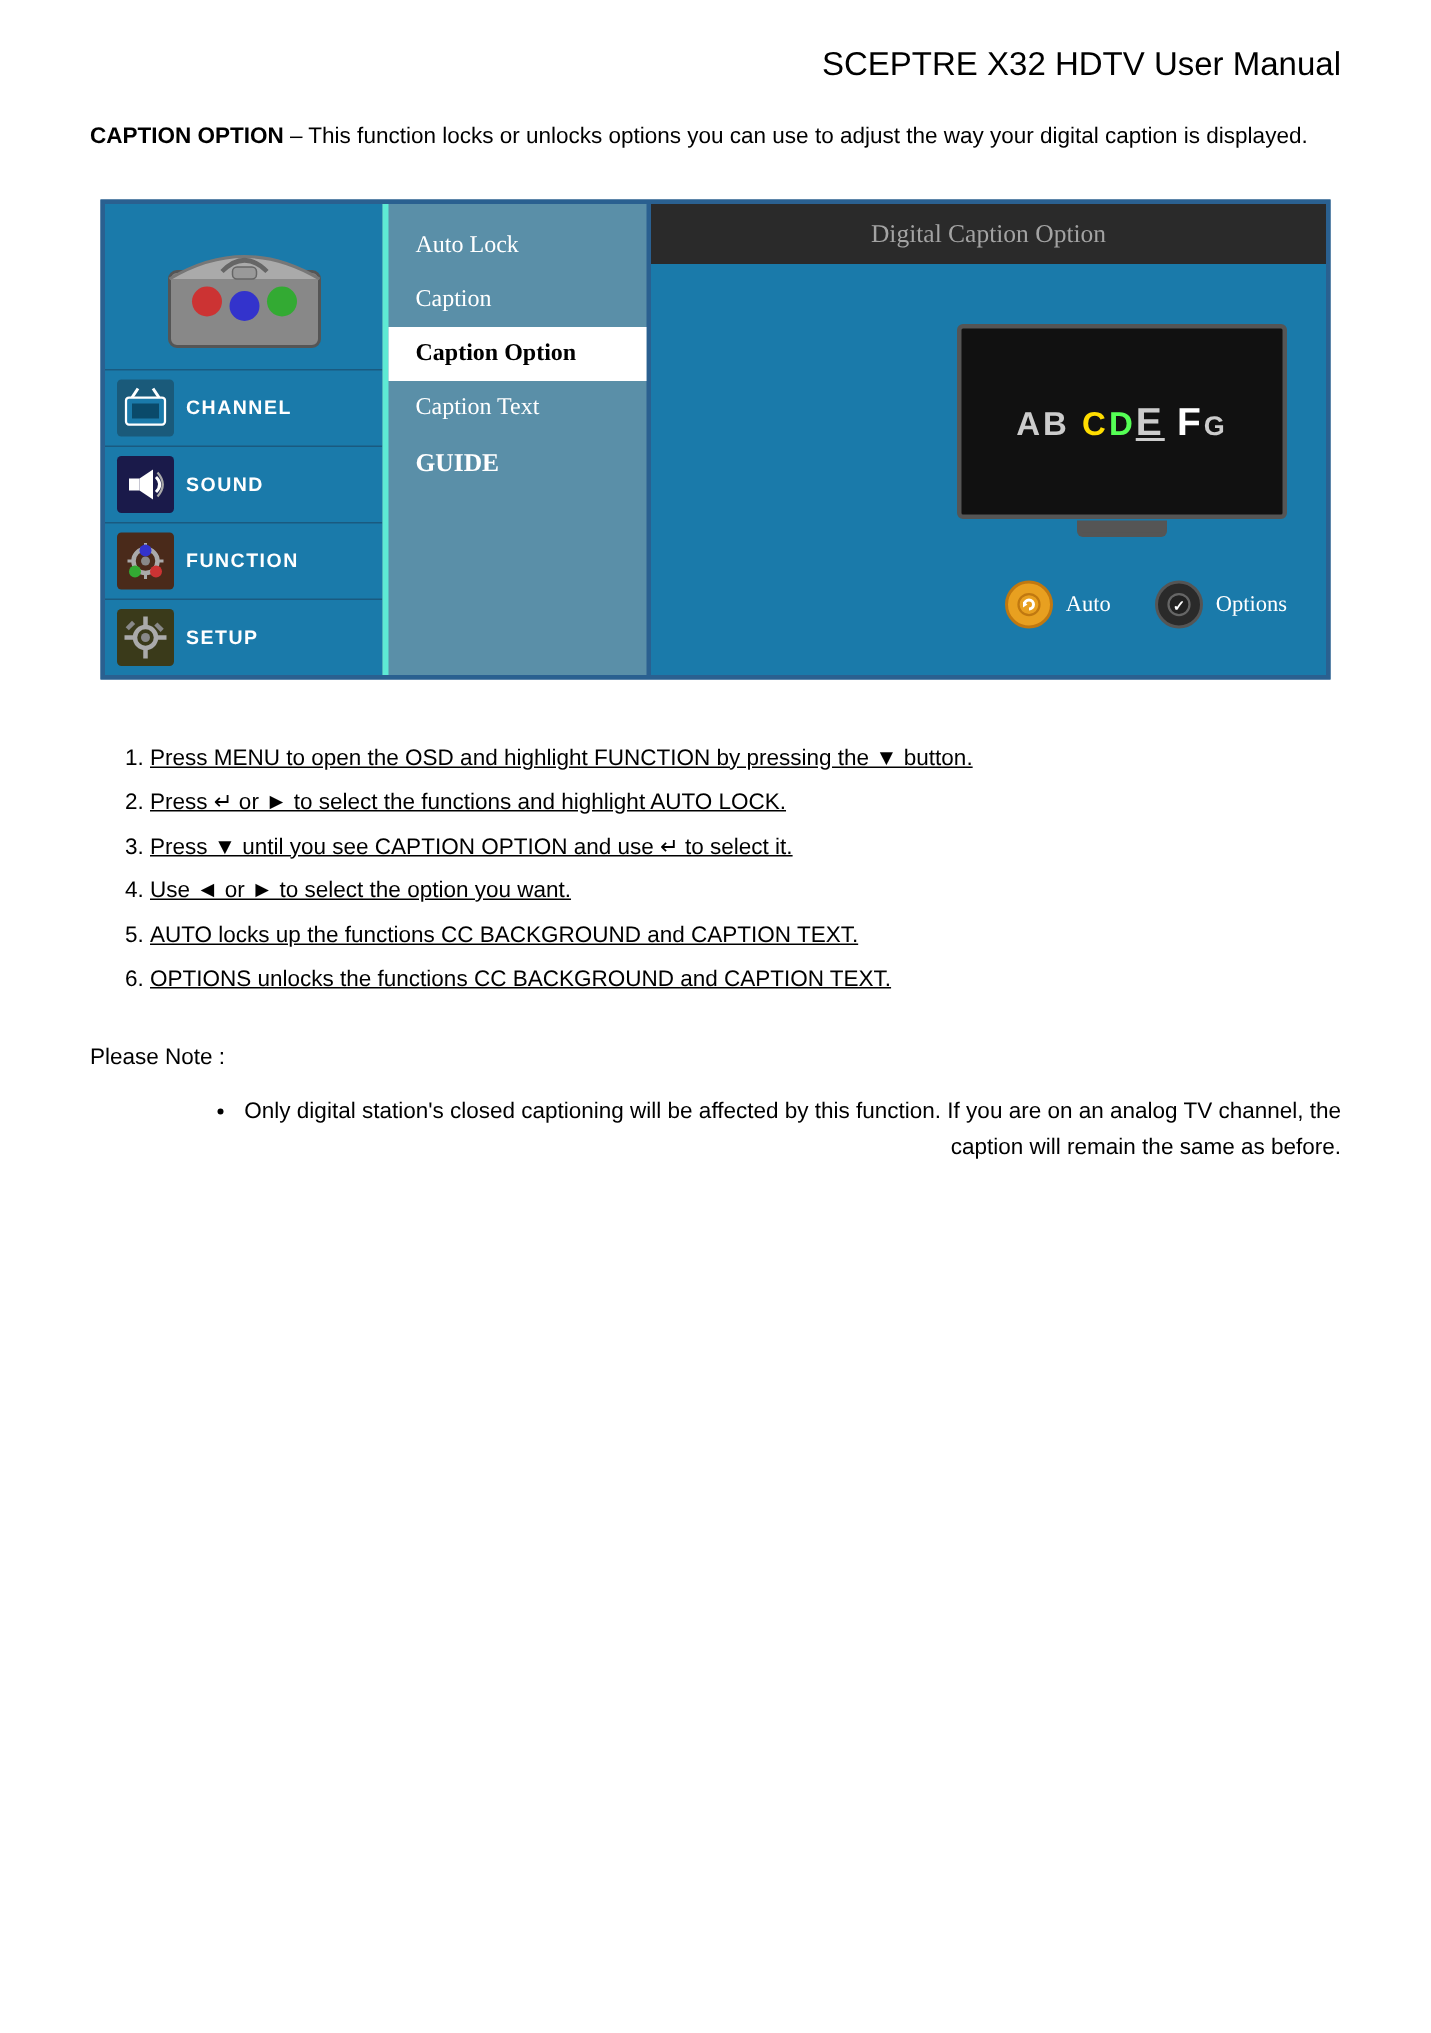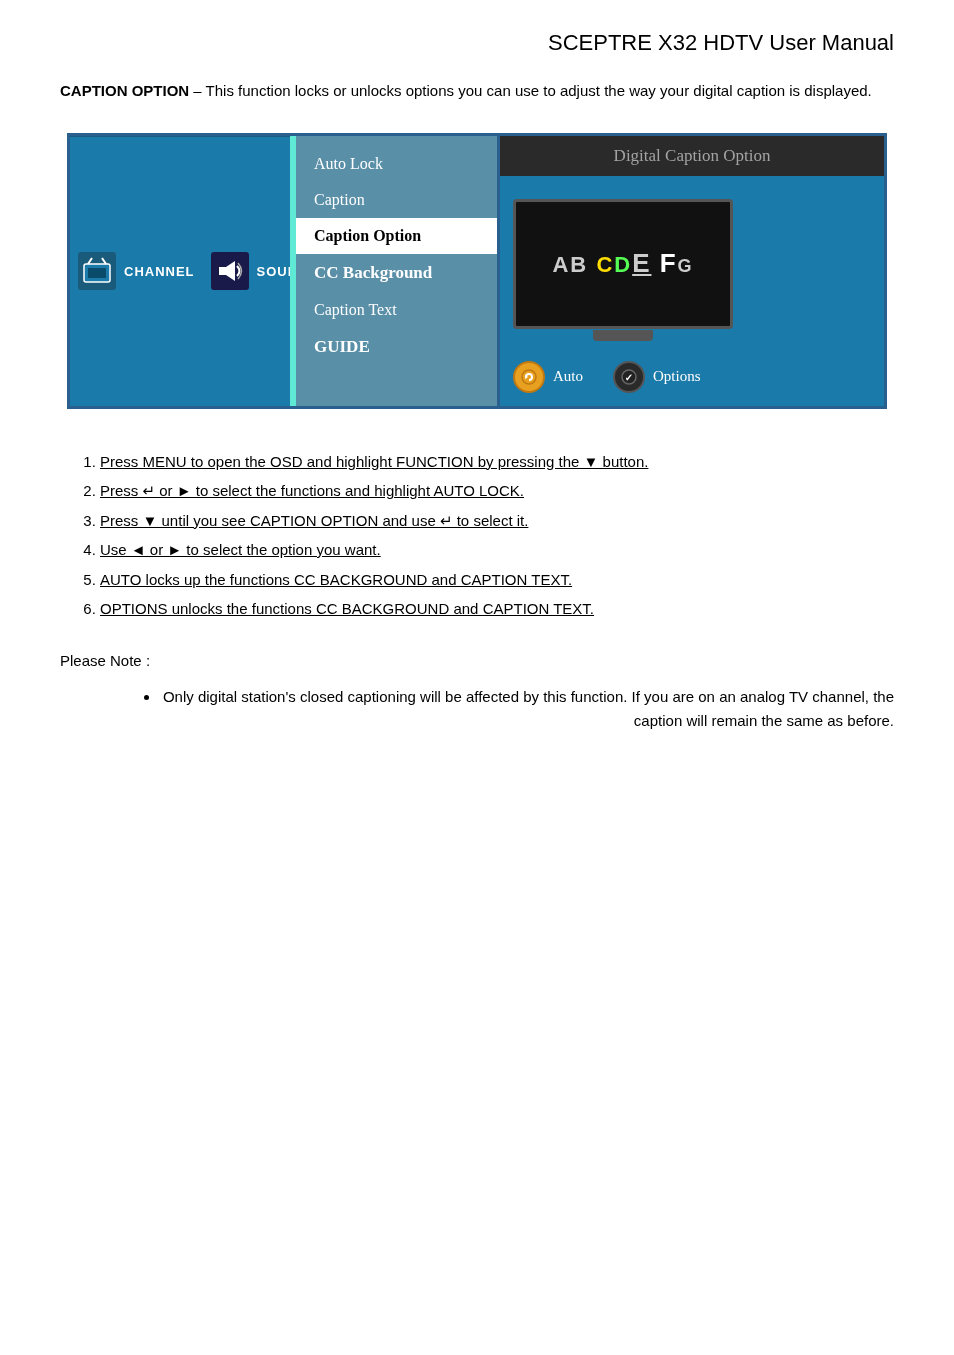--- a/index.html
+++ b/index.html
@@ -34,24 +34,24 @@
     .osd-container {
       display: flex;
       width: 820px;
       margin: 0 auto 40px auto;
       border: 3px solid #2a6090;
       background: #2a6090;
     }
 
     
     .osd-left {
-      width: 220px;
+      width: 185px;
       background: #1a7aaa;
       display: flex;
-      flex-direction: row;
+      flex-direction: column;
       padding: 0;
     }
 
     .osd-icon-top {
       width: 100%;
       height: 110px;
       background: #1a7aaa;
       display: flex;
       align-items: center;
       justify-content: center;
@@ -85,24 +85,24 @@
 
     .menu-label {
       color: #fff;
       font-size: 13px;
       font-weight: bold;
       letter-spacing: 1px;
     }
 
     
     .osd-middle {
-      width: 210px;
+      width: 179px;
       background: #5a8fa8;
       padding: 10px 0;
-      border-left: 6px solid #5eead4;
+      border-left: 4px solid #5eead4;
       border-right: 3px solid #2a6090;
     }
 
     .submenu-item {
       padding: 9px 18px;
       font-size: 16px;
       color: #fff;
       font-family: Georgia, serif;
       cursor: pointer;
     }
@@ -133,23 +133,23 @@
       padding: 10px;
       font-size: 17px;
       font-family: Georgia, serif;
     }
 
     .osd-right-content {
       flex: 1;
       background: #1a7aaa;
       display: flex;
       flex-direction: column;
-      align-items: flex-start;
+      align-items: flex-end;
       justify-content: space-around;
-      padding: 13px;
+      padding: 26px;
     }
 
     .tv-display {
       width: 220px;
       height: 130px;
       background: #111;
       border: 3px solid #555;
       border-radius: 4px;
       display: flex;
       align-items: center;
@@ -371,23 +371,20 @@
 
   <div class="osd-middle">
     <div class="submenu-item">
       <span>Auto Lock</span>
     </div>
     <div class="submenu-item">
       <span>Caption</span>
     </div>
     <div class="submenu-item selected">
       <span>Caption Option</span>
-    </div>
-    <div class="submenu-item bold-item">
-      <span>CC Background</span>
     </div>
     <div class="submenu-item">
       <span>Caption Text</span>
     </div>
     <div class="submenu-item bold-item">
       <span>GUIDE</span>
     </div>
   </div>
 
   <div class="osd-right">

